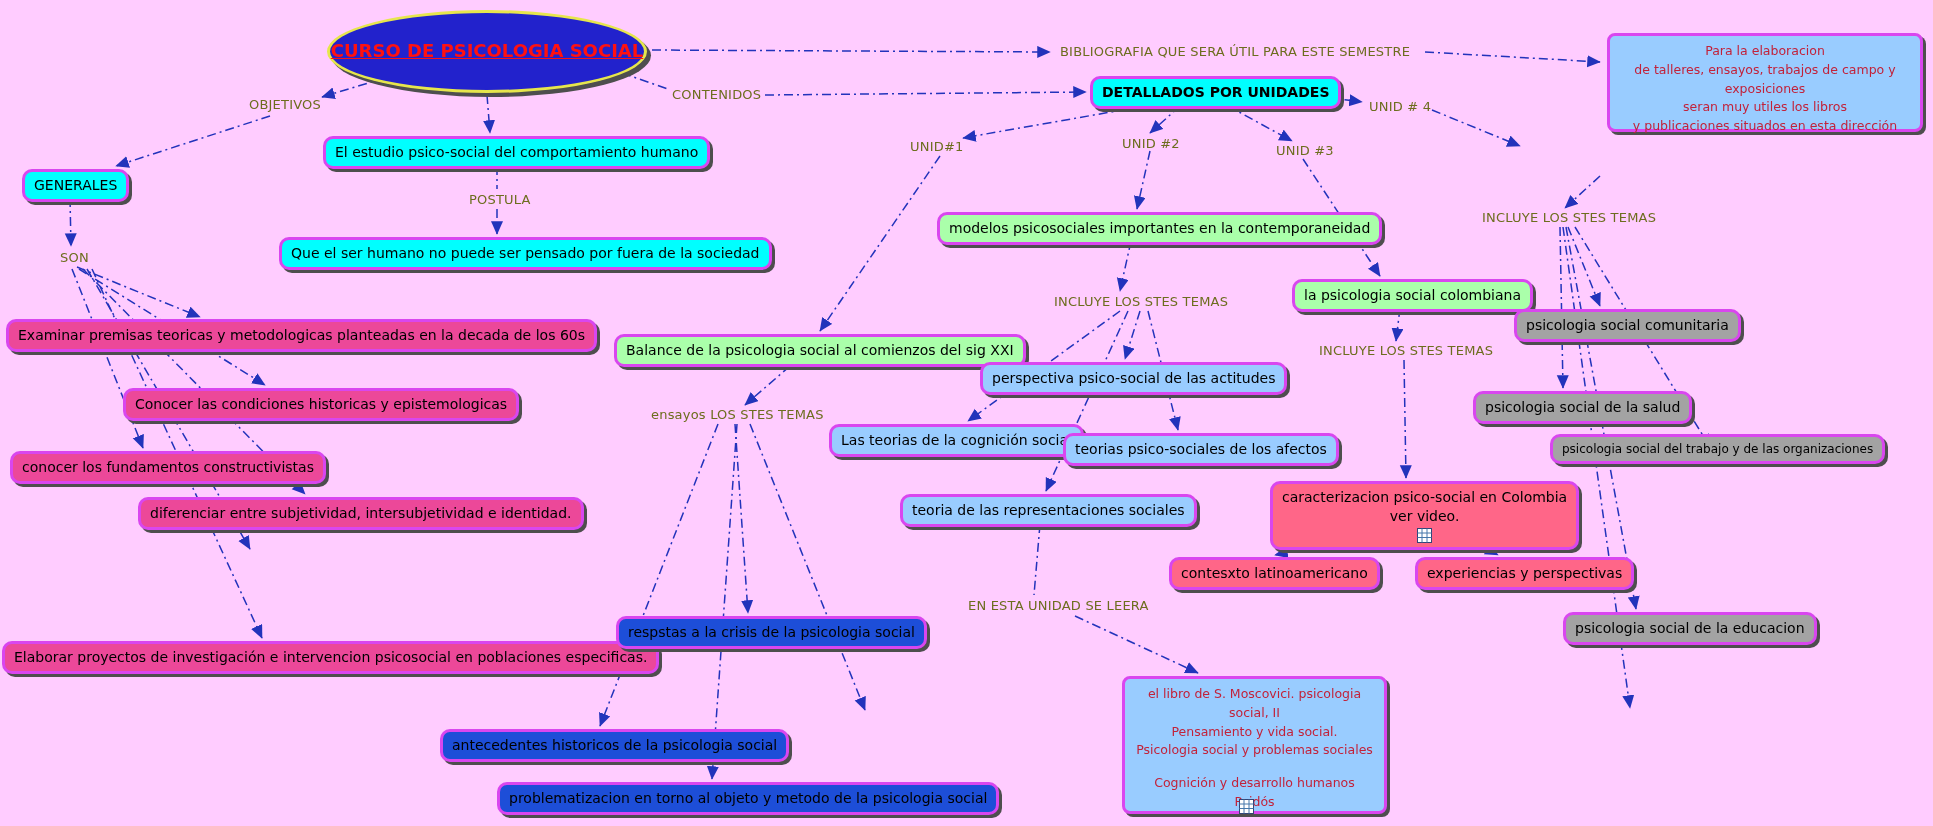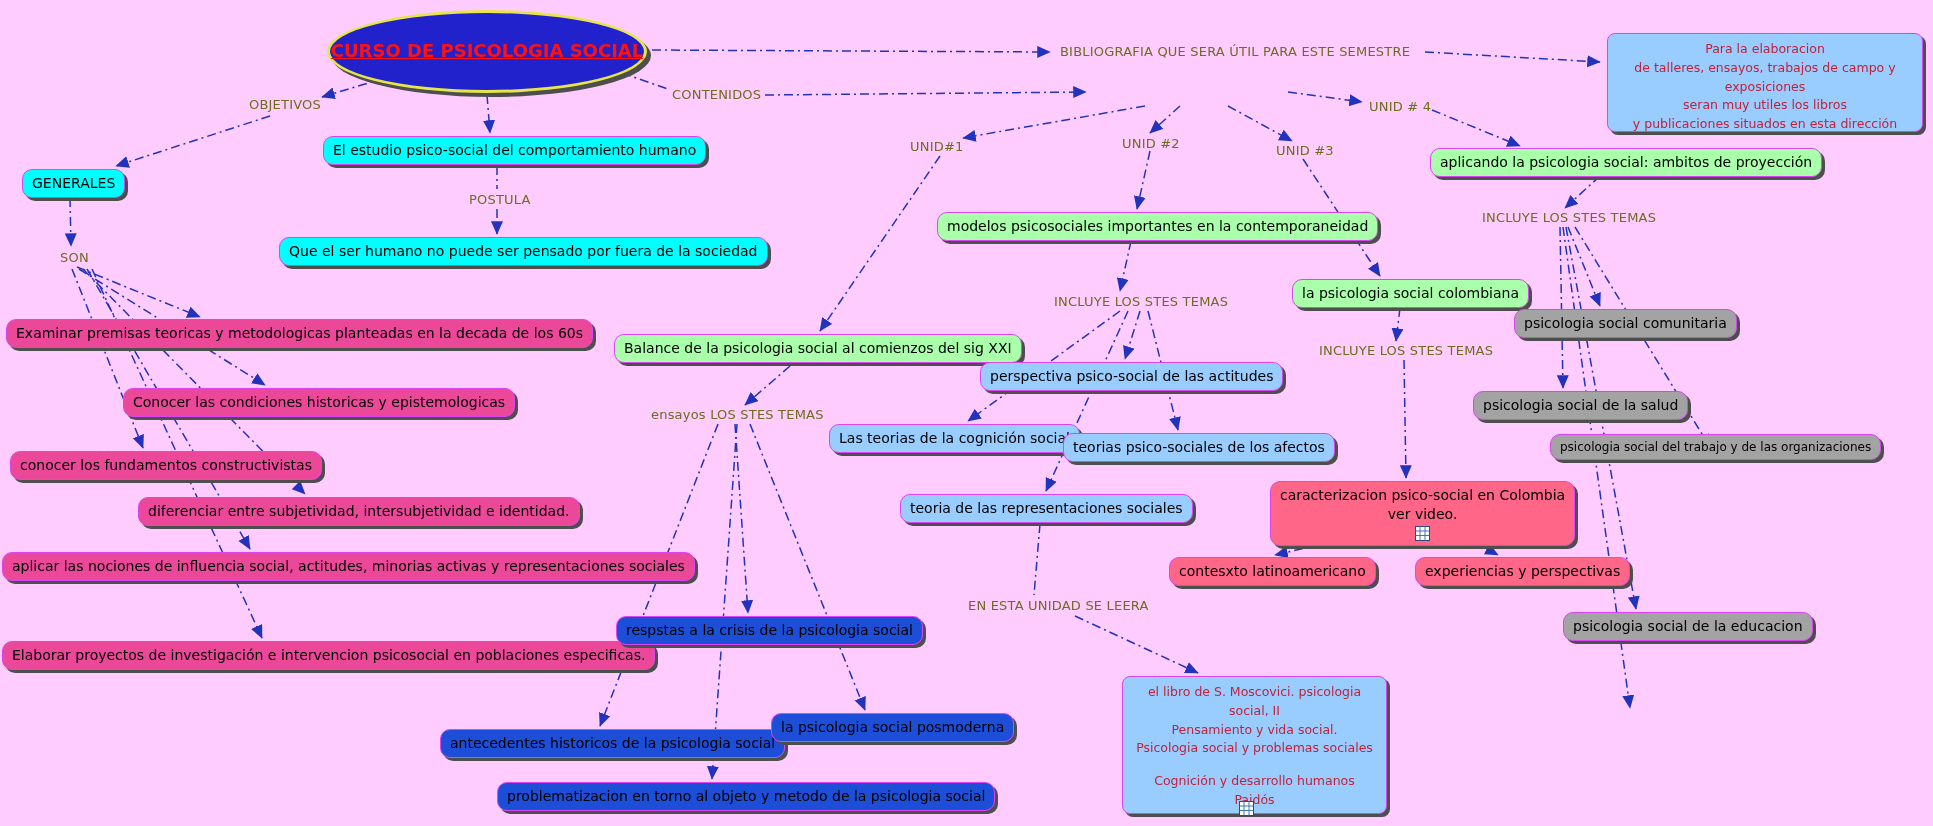--- a/index.html
+++ b/index.html
@@ -3,21 +3,21 @@
 <meta charset="utf-8">
 <title>CURSO DE PSICOLOGIA SOCIAL</title>
 <style>
   *{box-sizing:border-box;margin:0;padding:0}
   html,body{background:#FFCCFF}
   body{font-family:"DejaVu Sans",sans-serif}
   .canvas{position:relative;width:1933px;height:826px;background:#FFCCFF;overflow:hidden}
   .wires{position:absolute;left:0;top:0;width:1933px;height:826px;z-index:1;pointer-events:none}
   .wire{stroke:#2233BB;stroke-width:1.5;stroke-dasharray:9 4 2 4;fill:none}
   .node{position:absolute;z-index:2;font-size:14px;color:#000;white-space:nowrap;
-        padding:4px 9px;border:1px solid #d946ef;border-radius:10px;
+        padding:4px 9px;border:3px solid #d946ef;border-radius:10px;
         box-shadow:3px 3px 0 #4e4e4e;text-align:center;line-height:1.35}
   .cyan{background:#00FFFF}
   .purple{background:#ec4899}
   .lgreen{background:#AAFFAA}
   .yellow{background:#1d4ed8}
   .blue{background:#99CCFF}
   .dgreen{background:#a3a3a3}
   .pinkbox{background:#FF6688}
   .bold{font-weight:bold}
   .phrase{position:absolute;z-index:2;font-size:13px;color:#6D6D1E;white-space:nowrap;letter-spacing:.2px}
@@ -114,30 +114,29 @@
   <div class="phrase" style="left:1054px;top:294px">INCLUYE LOS STES TEMAS</div>
   <div class="phrase" style="left:1319px;top:343px">INCLUYE LOS STES TEMAS</div>
   <div class="phrase" style="left:1482px;top:210px">INCLUYE LOS STES TEMAS</div>
   <div class="phrase" style="left:968px;top:598px">EN ESTA UNIDAD SE LEERA</div>
 
   <div class="node cyan" style="left:22px;top:169px">GENERALES</div>
   <div class="node purple" style="left:6px;top:319px">Examinar premisas teoricas y metodologicas planteadas en la decada de los 60s</div>
   <div class="node purple" style="left:123px;top:388px">Conocer las condiciones historicas y epistemologicas</div>
   <div class="node purple" style="left:10px;top:451px">conocer los fundamentos constructivistas</div>
   <div class="node purple" style="left:138px;top:497px">diferenciar entre subjetividad, intersubjetividad e identidad.</div>
-  <div class="node purple" style="left:2px;top:552px">aplicar las nociones de influencia social, actitudes, minorias activas y representaciones sociales</div>
   <div class="node purple" style="left:2px;top:641px">Elaborar proyectos de investigación e intervencion psicosocial en poblaciones especificas.</div>
 
   <div class="node cyan" style="left:323px;top:136px">El estudio psico-social del comportamiento humano</div>
   <div class="node cyan" style="left:279px;top:237px">Que el ser humano no puede ser pensado por fuera de la sociedad</div>
+  <div class="node cyan bold" style="left:1090px;top:76px">DETALLADOS POR UNIDADES</div>
 
   <div class="node lgreen" style="left:614px;top:334px">Balance de la psicologia social al comienzos del sig XXI</div>
   <div class="node yellow" style="left:616px;top:616px">respstas a la crisis de la psicologia social</div>
   <div class="node yellow" style="left:440px;top:729px">antecedentes historicos de la psicologia social</div>
-  <div class="node yellow" style="left:771px;top:713px">la psicologia social posmoderna</div>
   <div class="node yellow" style="left:497px;top:782px">problematizacion en torno al objeto y metodo de la psicologia social</div>
 
   <div class="node lgreen" style="left:937px;top:212px">modelos psicosociales importantes en la contemporaneidad</div>
   <div class="node blue" style="left:980px;top:362px">perspectiva psico-social de las actitudes</div>
   <div class="node blue" style="left:829px;top:424px">Las teorias de la cognición social</div>
   <div class="node blue" style="left:1063px;top:433px">teorias psico-sociales de los afectos</div>
   <div class="node blue" style="left:900px;top:494px">teoria de las representaciones sociales</div>
 
   <div class="node lgreen" style="left:1292px;top:279px">la psicologia social colombiana</div>
   <div class="node pinkbox" style="left:1270px;top:481px">
@@ -148,21 +147,20 @@
         <svg width="15" height="15" viewBox="0 0 15 15">
             <rect x="0.5" y="0.5" width="14" height="14" fill="#ffffff" stroke="#334477"></rect>
             <path d="M0.5 5h14M0.5 9.5h14M5 0.5v14M10 0.5v14" stroke="#4477AA" stroke-width="1" fill="none"></path>
           </svg>
       </span>
     </div>
   </div>
   <div class="node pinkbox" style="left:1169px;top:557px">contesxto latinoamericano</div>
   <div class="node pinkbox" style="left:1415px;top:557px">experiencias y perspectivas</div>
 
-  <div class="node lgreen" style="left:1430px;top:148px">aplicando la psicologia social: ambitos de proyección</div>
   <div class="node dgreen" style="left:1514px;top:309px">psicologia social comunitaria</div>
   <div class="node dgreen" style="left:1473px;top:391px">psicologia social de la salud</div>
   <div class="node dgreen" style="left:1550px;top:434px;font-size:12px">psicologia social del trabajo y de las organizaciones</div>
   <div class="node dgreen" style="left:1563px;top:612px">psicologia social de la educacion</div>
 
   <div class="node notebox" style="left:1607px;top:33px;width:316px;height:99px">
     <div>Para la elaboracion</div>
     <div>de talleres, ensayos, trabajos de campo y exposiciones</div>
     <div>seran muy utiles los libros</div>
     <div>y publicaciones situados en esta dirección</div>

